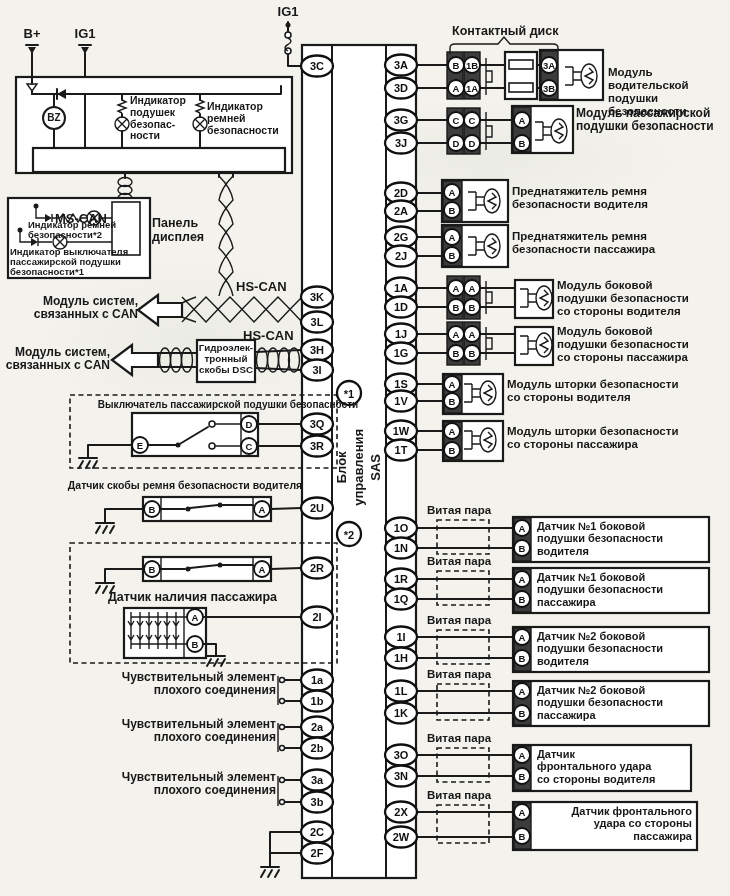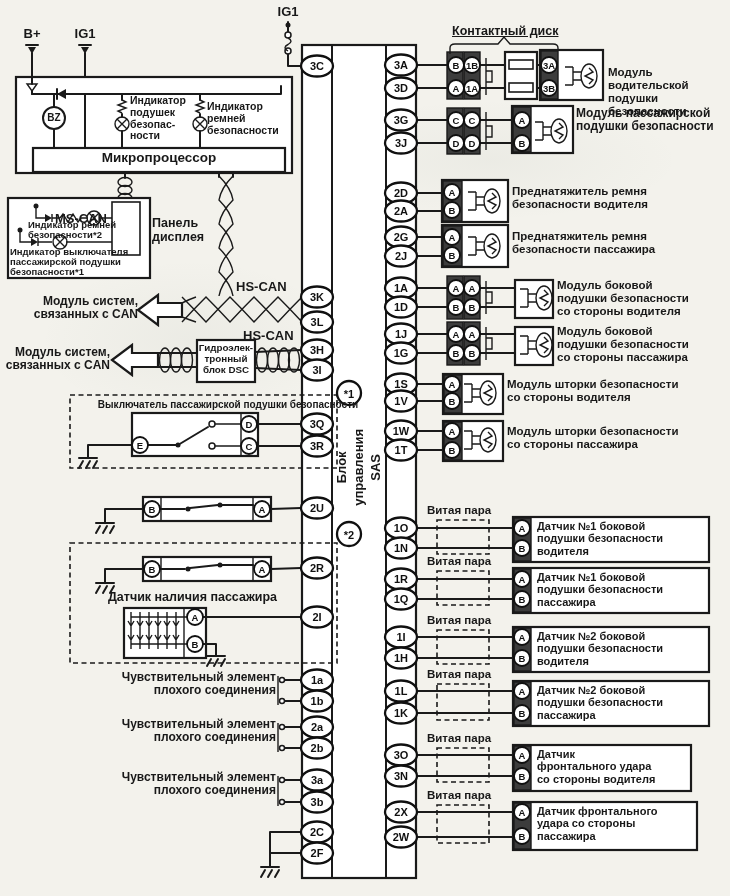--- a/index.html
+++ b/index.html
@@ -514,52 +514,52 @@
   <div class="lbl ctr" style="left:12px;top:27px;width:40px;font-size:13px;">B+</div>
   <div class="lbl ctr" style="left:65px;top:27px;width:40px;font-size:13px;">IG1</div>
   <div class="lbl ctr" style="left:43px;top:112px;width:22px;font-size:10px;">BZ</div>
   <div class="lbl" style="left:130px;top:95px;width:66px;font-size:10.5px;">Индикатор
 подушек
 безопас-
 ности</div>
   <div class="lbl" style="left:207px;top:101px;width:85px;font-size:10.5px;">Индикатор
 ремней
 безопасности</div>
-  <div class="lbl ctr" style="left:33px;top:150px;width:252px;font-size:13.5px;">Микропроцессор</div>
   <div class="lbl" style="left:55px;top:197px;width:68px;font-size:13px;margin-top:15px;">MS-CAN</div>
   <div class="lbl" style="left:28px;top:220px;width:100px;font-size:9.5px;line-height:1.05;">Индикатор ремней
 безопасности*2</div>
   <div class="lbl" style="left:10px;top:247px;width:125px;font-size:9.5px;line-height:1.05;">Индикатор выключателя
 пассажирской подушки
 безопасности*1</div>
   <div class="lbl" style="left:152px;top:216px;width:70px;font-size:12.5px;">Панель
 дисплея</div>
   <div class="lbl" style="left:236px;top:280px;width:70px;font-size:13px;">HS-CAN</div>
   <div class="lbl rt" style="left:26px;top:295px;width:112px;font-size:12px;">Модуль систем,
 связанных с CAN</div>
   <div class="lbl" style="left:243px;top:329px;width:70px;font-size:13px;">HS-CAN</div>
   <div class="lbl rt" style="left:0px;top:346px;width:110px;font-size:12px;">Модуль систем,
 связанных с CAN</div>
   <div class="lbl ctr" style="left:197px;top:343px;width:58px;font-size:9.8px;line-height:1.1;">Гидроэлек-
 тронный
-блок DSC</div>
+скобы DSC</div>
   <div class="lbl nw" style="left:75px;top:399px;width:306px;font-size:10px;text-align:center;">Выключатель пассажирской подушки безопасности</div>
+  <div class="lbl ctr nw" style="left:64px;top:480px;width:242px;font-size:10.5px;">Датчик скобы ремня безопасности водителя</div>
   <div class="lbl ctr nw" style="left:90px;top:590px;width:205px;font-size:12.5px;">Датчик наличия пассажира</div>
   <div class="lbl rt" style="left:76px;top:671px;width:200px;font-size:12px;">Чувствительный элемент
 плохого соединения</div>
   <div class="lbl rt" style="left:76px;top:718px;width:200px;font-size:12px;">Чувствительный элемент
 плохого соединения</div>
   <div class="lbl rt" style="left:76px;top:771px;width:200px;font-size:12px;">Чувствительный элемент
 плохого соединения</div>
 
   <div class="lbl rot" style="left:279px;top:442px;width:160px;font-size:13px;">Блок
 управления
 SAS</div>
 
-  <div class="lbl nw" style="left:452px;top:24px;width:170px;font-size:12.5px;text-decoration:underline;">Контактный диск</div>
+  <div class="lbl nw" style="left:452px;top:24px;width:170px;font-size:12.5px;">Контактный диск</div>
   <div class="lbl" style="left:608px;top:45px;width:120px;font-size:11.5px;margin-top:21px;">Модуль
 водительской
 подушки
 безопасности</div>
   <div class="lbl" style="left:576px;top:107px;width:155px;font-size:12px;">Модуль пассажирской
 подушки безопасности</div>
   <div class="lbl" style="left:512px;top:185px;width:210px;font-size:11.5px;">Преднатяжитель ремня
 безопасности водителя</div>
   <div class="lbl" style="left:512px;top:230px;width:210px;font-size:11.5px;">Преднатяжитель ремня
 безопасности пассажира</div>
@@ -587,16 +587,16 @@
 пассажира</div>
   <div class="lbl" style="left:537px;top:630px;width:170px;font-size:11px;">Датчик №2 боковой
 подушки безопасности
 водителя</div>
   <div class="lbl" style="left:537px;top:684px;width:170px;font-size:11px;">Датчик №2 боковой
 подушки безопасности
 пассажира</div>
   <div class="lbl" style="left:537px;top:748px;width:150px;font-size:11px;">Датчик
 фронтального удара
 со стороны водителя</div>
-  <div class="lbl" style="left:537px;top:805px;width:155px;font-size:11px;">Датчик фронтального
+  <div class="lbl" style="left:537px;top:805px;width:155px;font-size:11px;text-align:right;">Датчик фронтального
 удара со стороны
 пассажира</div>
 </div>
 
 </body></html>

